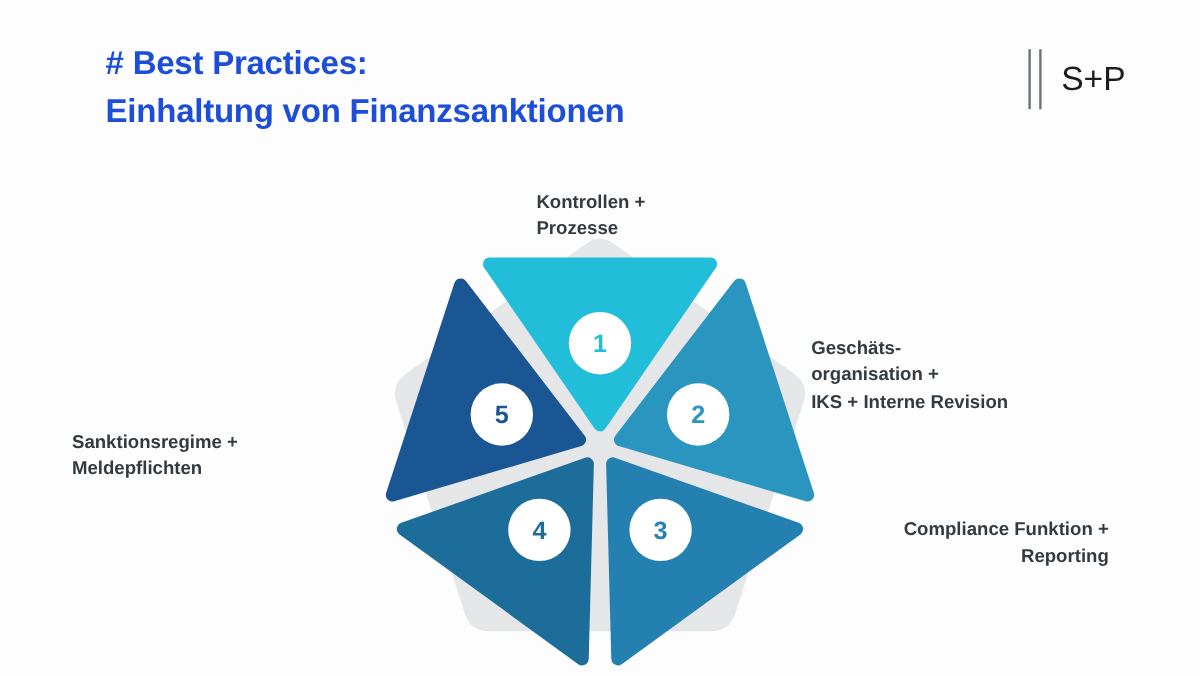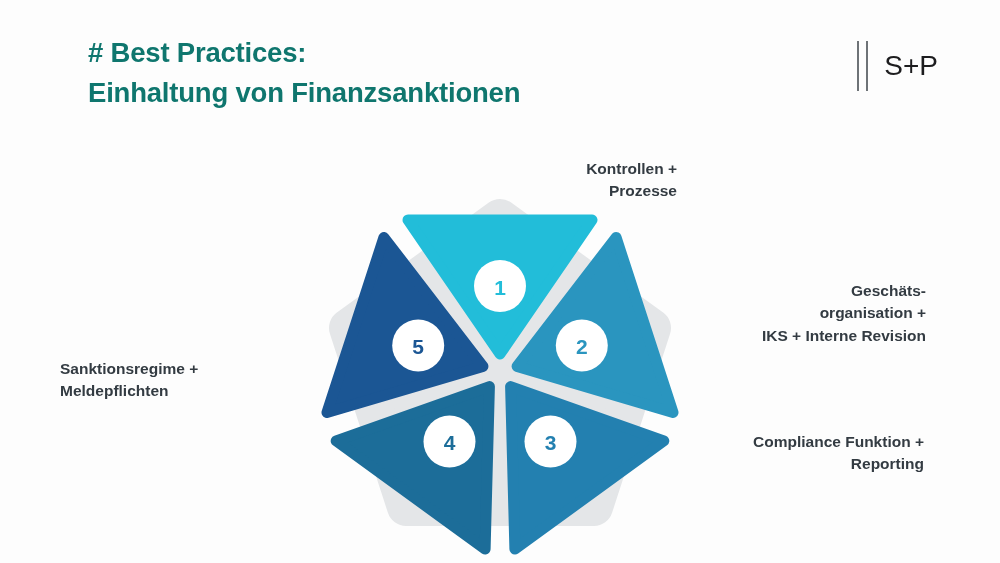--- a/index.html
+++ b/index.html
@@ -34,21 +34,21 @@
 
   #page-title {
     position: absolute;
     left: 88px;
     top: 33px;
     width: 680px;
     font-size: 27.5px;
     font-weight: bold;
     line-height: 1.44;
     letter-spacing: -0.2px;
-    color: #0f766e;
+    color: #1d4ed8;
     white-space: pre-line;
   }
 
   
   #logo {
     position: absolute;
     right: 62px;
     top: 38px;
     display: flex;
     align-items: center;
@@ -102,27 +102,27 @@
     position: absolute;
     font-size: 15.5px;
     font-weight: bold;
     line-height: 1.45;
     color: #333b42;
     white-space: pre-line;
   }
   #label-1 {
     left: 447px;
     top: 158px;
-    text-align: right;
+    text-align: left;
     width: 230px;
   }
   #label-2 {
     left: 676px;
     top: 280px;
-    text-align: right;
+    text-align: left;
     width: 250px;
   }
   #label-3 {
     left: 644px;
     top: 431px;
     text-align: right;
     width: 280px;
   }
   #label-4 {
     left: 80px;

